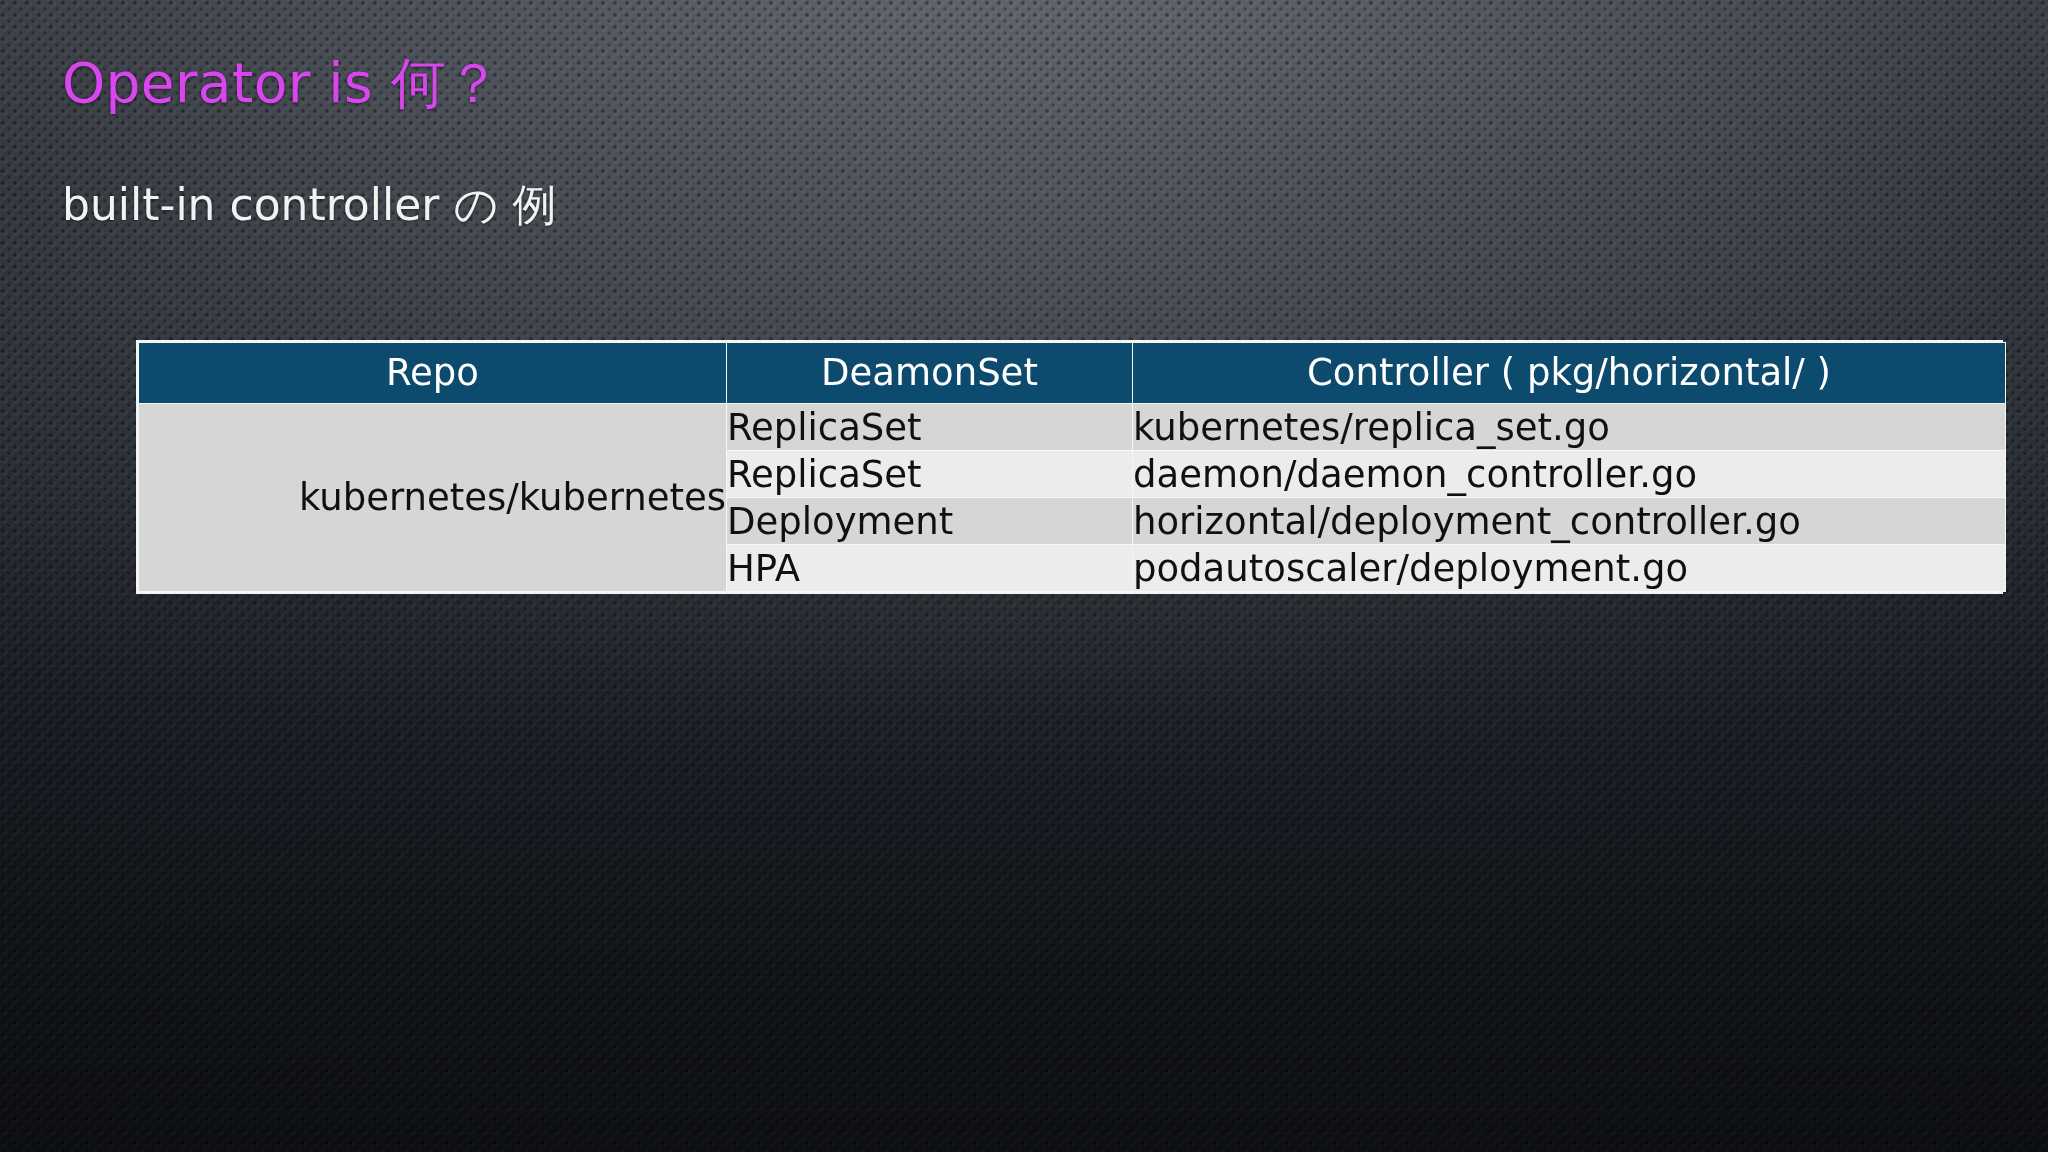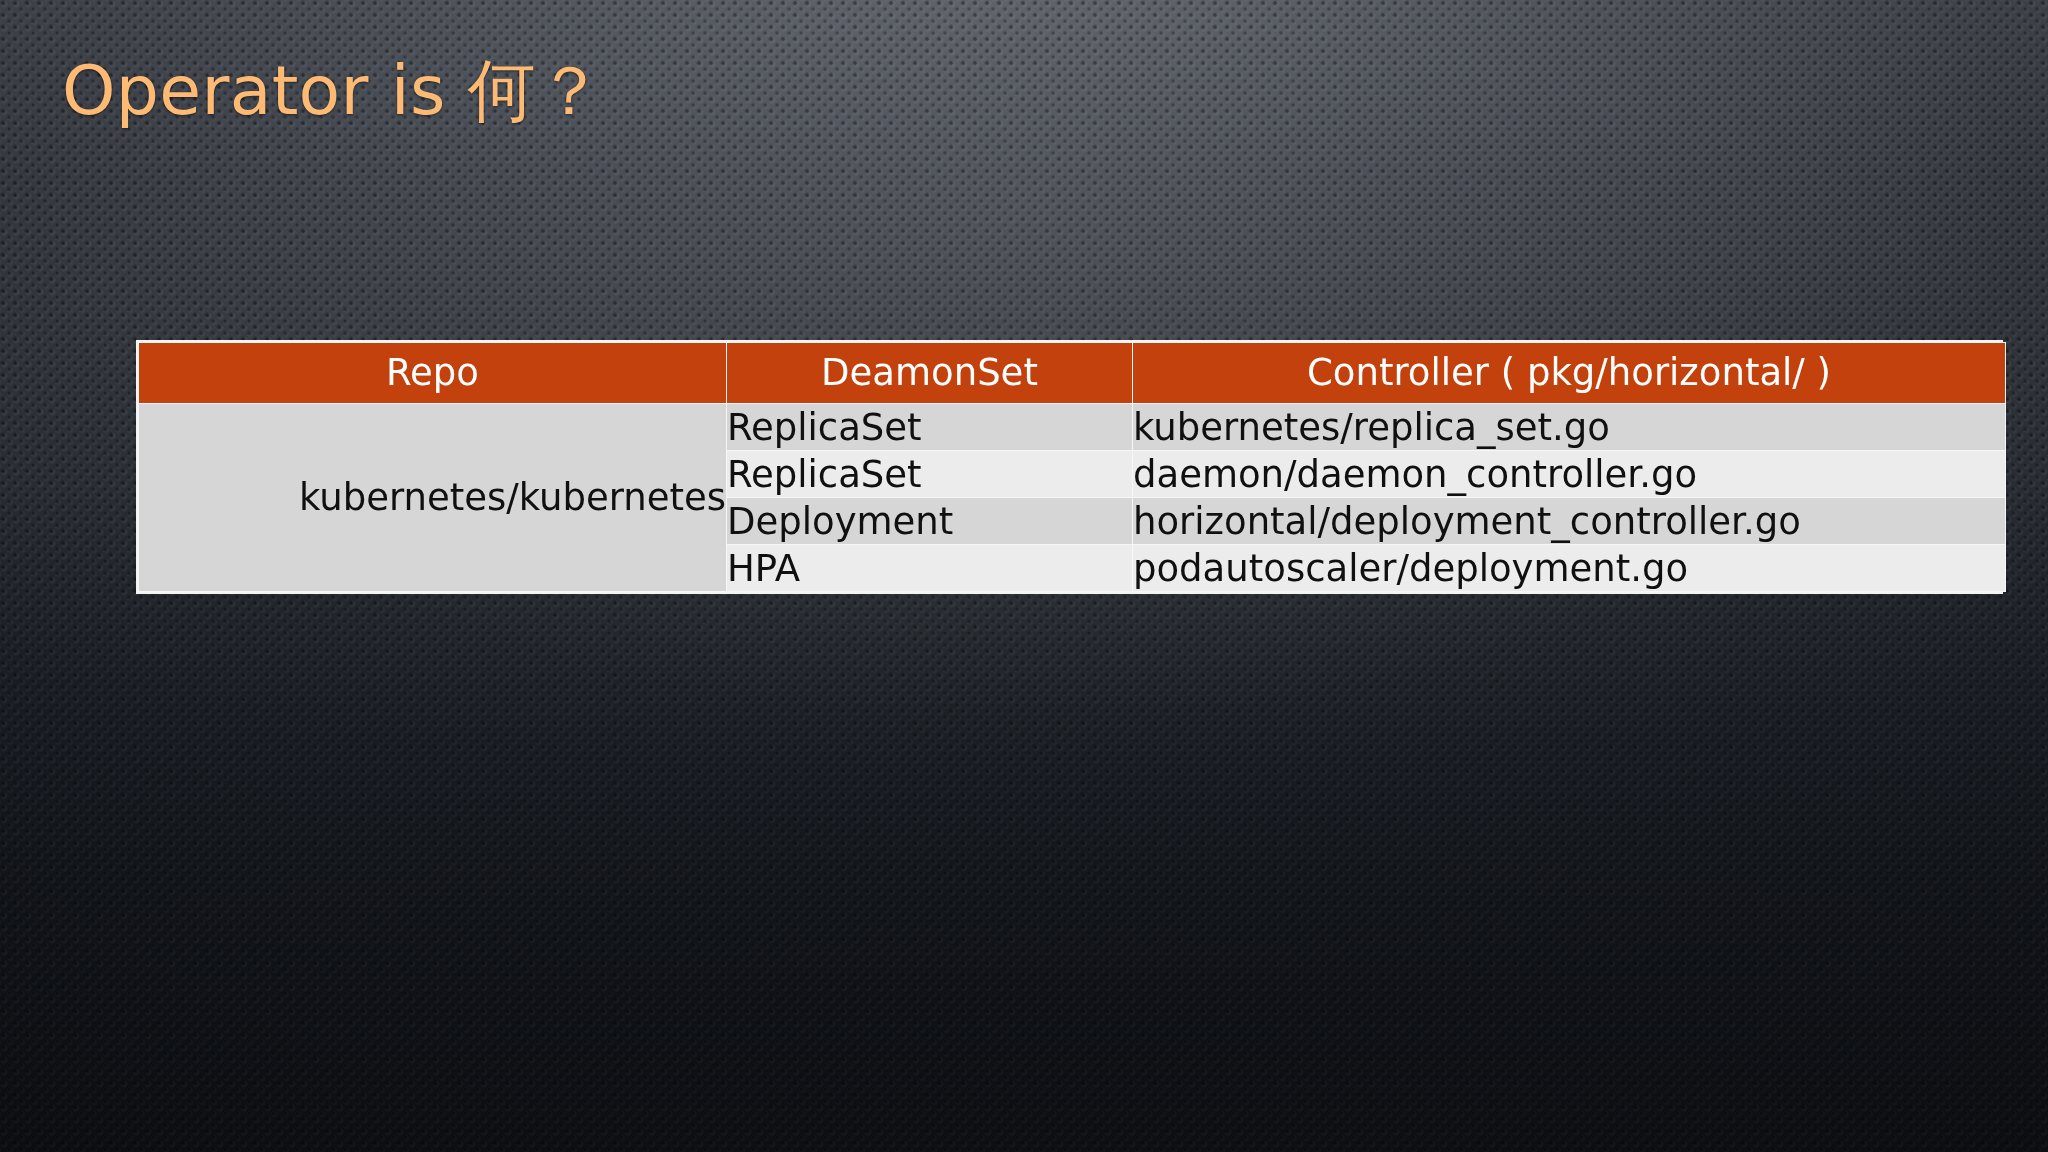--- a/index.html
+++ b/index.html
@@ -51,23 +51,23 @@
       linear-gradient(to bottom, rgba(255,255,255,0.035) 0%, rgba(255,255,255,0.0) 16%, rgba(0,0,0,0.0) 42%, rgba(0,0,0,0.30) 78%, rgba(0,0,0,0.46) 100%),
       radial-gradient(ellipse 85% 78% at 50% 18%, rgba(255,255,255,0.07) 0%, rgba(255,255,255,0.0) 58%),
       radial-gradient(ellipse 130% 120% at 50% 50%, rgba(0,0,0,0.0) 40%, rgba(0,0,0,0.28) 100%);
   }
 
   
   .title {
     position: absolute;
     left: 62px;
     top: 52px;
-    font-size: 68px;
+    font-size: 55px;
     line-height: 1.15;
-    color: #fdba74;
+    color: #d946ef;
     letter-spacing: 0.3px;
     white-space: nowrap;
     text-shadow: 0 1px 3px rgba(0,0,0,0.55);
   }
   .subtitle {
     position: absolute;
     left: 62px;
     top: 180px;
     font-size: 44px;
     line-height: 1.15;
@@ -94,21 +94,21 @@
     padding: 0;
     vertical-align: middle;
     border: 1px solid #f7f7f7;
   }
   .col-repo  { width: 588px; }
   .col-res   { width: 406px; }
   .col-ctrl  { width: 873px; }
 
   thead th {
     height: 60px;
-    background: #c2410c;
+    background: #0c4a6e;
     color: #ffffff;
     font-weight: normal;
     font-size: 37px;
     text-align: center;
     line-height: 60px;
     white-space: nowrap;
   }
 
   tbody td {
     height: 47px;
@@ -133,20 +133,21 @@
 
 <div class="slide">
 
   <div class="bg-base"></div>
   <div class="bg-dots"></div>
   <div class="bg-dots2"></div>
   <div class="bg-vignette"></div>
 
   <div class="title">Operator is 何？</div>
 
+  <div class="subtitle">built-in controller の 例</div>
 
   <div class="table-wrap">
     <table class="tbl">
       <colgroup>
         <col class="col-repo">
         <col class="col-res">
         <col class="col-ctrl">
       </colgroup>
       <thead>
         <tr>

